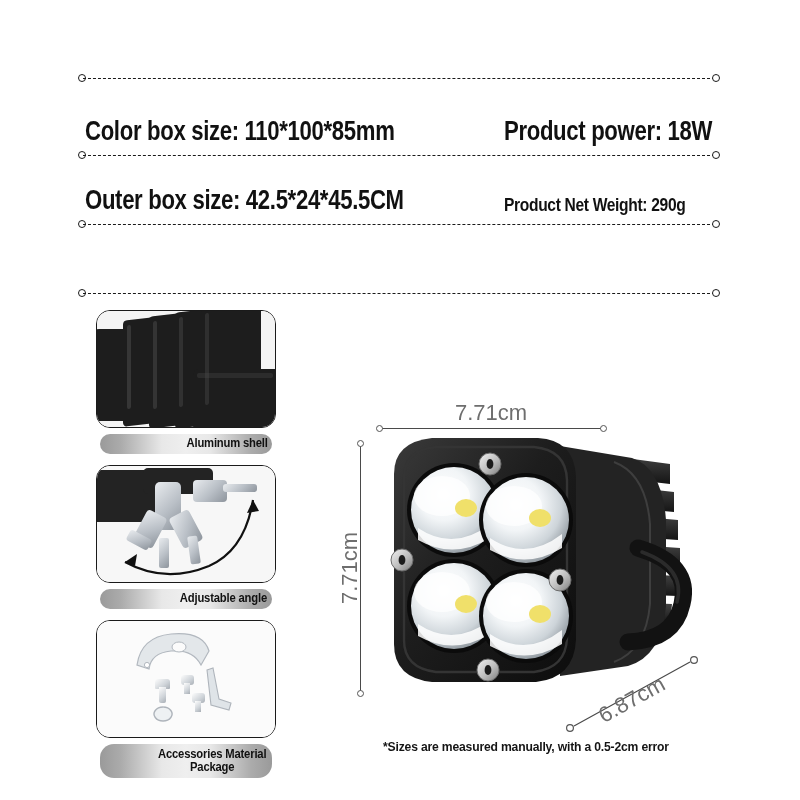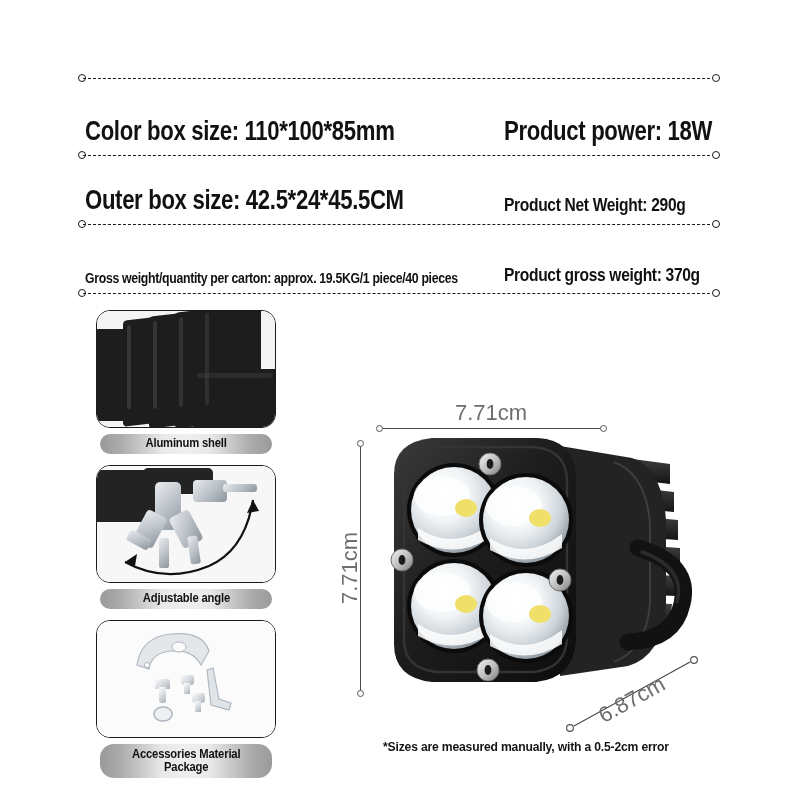--- a/index.html
+++ b/index.html
@@ -33,21 +33,21 @@
   .divider .dot.l{left:0;}
   .divider .dot.r{right:0;}
 
   
   .thumb{position:absolute;left:96px;width:180px;}
   .thumb-card{position:relative;width:180px;height:118px;border:1.4px solid #1a1a1a;
               border-radius:14px;overflow:hidden;background:#fdfdfd;box-sizing:border-box;}
   .thumb-label{position:relative;margin:6px auto 0;width:172px;height:20px;
                border-radius:10px;
                background:linear-gradient(90deg,#9a9a9a 0%,#ababab 12%,#e8e8e8 36%,#efefef 50%,#e8e8e8 64%,#ababab 88%,#9a9a9a 100%);
-               display:flex;align-items:center;justify-content:center;}
+               display:flex;align-items:center;justify-content:flex-end;}
   .thumb-label.two{height:34px;border-radius:14px;}
   .thumb-label span{font-size:12.5px;font-weight:bold;color:#111;
                     line-height:1.08;text-align:center;letter-spacing:-0.2px;
                     display:block;transform:scaleX(0.9);}
 
   
   .hs{position:absolute;inset:0;background:#f4f4f4;}
   .hs .blk{position:absolute;background:#1d1d1d;border-radius:4px;}
   .hs .gl{position:absolute;background:#4b4b4b;border-radius:3px;}
 
@@ -104,24 +104,20 @@
   <div class="spec-row" style="top:176px;height:46px;">
     <div class="spec-left s-xl">Outer box size: 42.5*24*45.5CM</div>
     <div class="spec-right s-md">Product Net Weight: 290g</div>
   </div>
   <div class="divider" style="top:220px;">
     <div class="dot l"></div>
     <div class="dline"></div>
     <div class="dot r"></div>
   </div>
 
-  <div class="spec-row" style="top:252px;height:40px;">
-    <div class="spec-left s-sm">Gross weight/quantity per carton: approx. 19.5KG/1 piece/40 pieces</div>
-    <div class="spec-right s-md">Product gross weight: 370g</div>
-  </div>
   <div class="divider" style="top:289px;">
     <div class="dot l"></div>
     <div class="dline"></div>
     <div class="dot r"></div>
   </div>
 
   <div class="thumb" style="top:310px;">
     <div class="thumb-card">
       <div class="hs">
         <div class="blk" style="left:-6px;top:18px;width:62px;height:92px;border-radius:8px;"></div>

